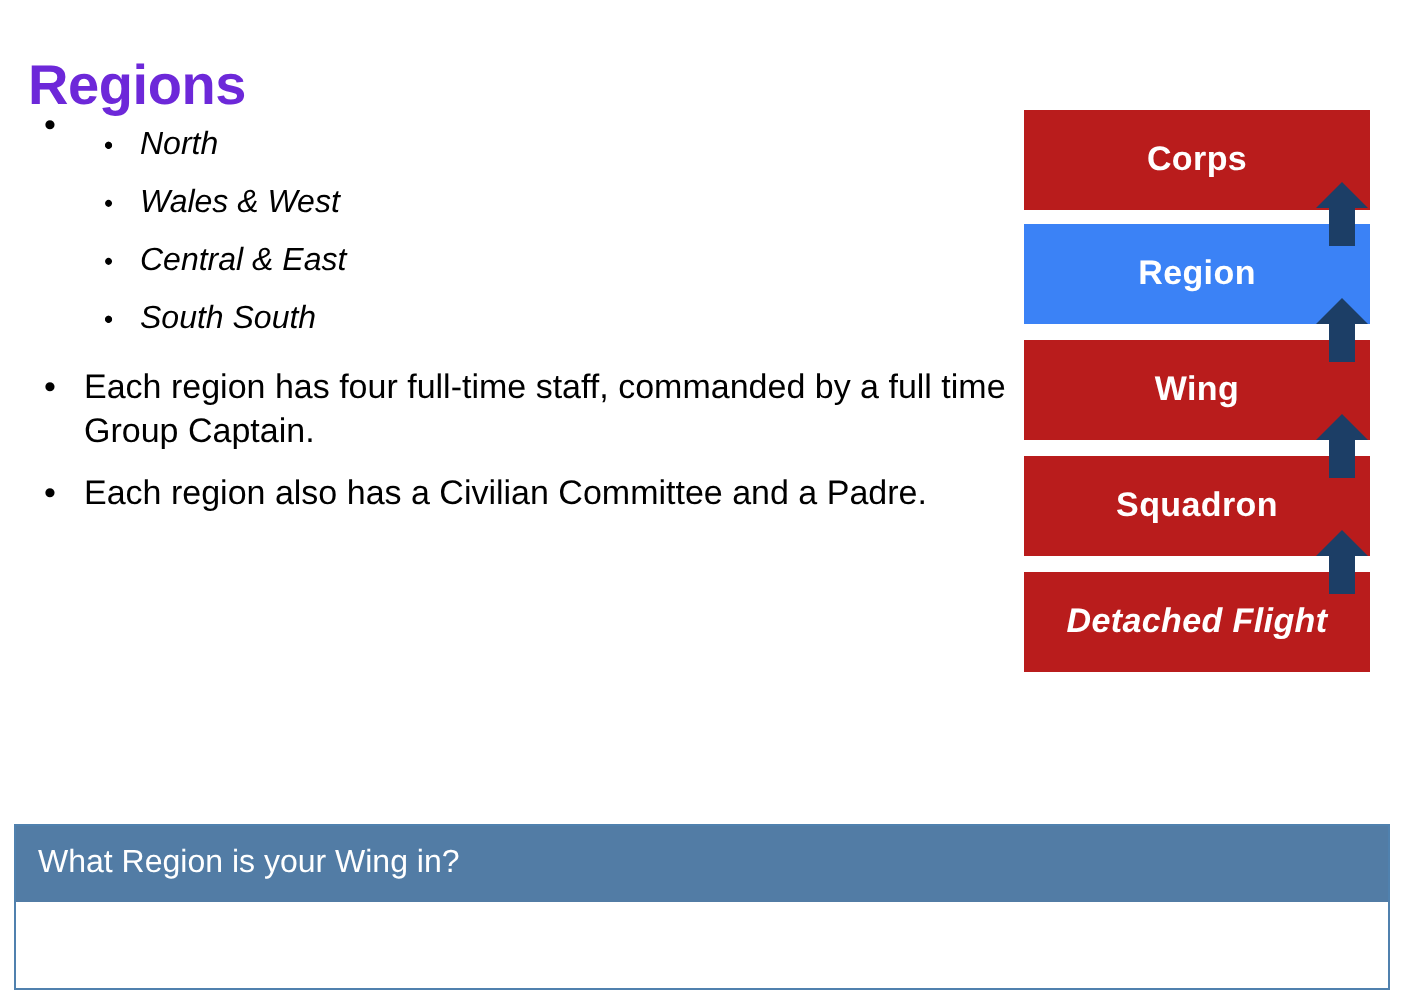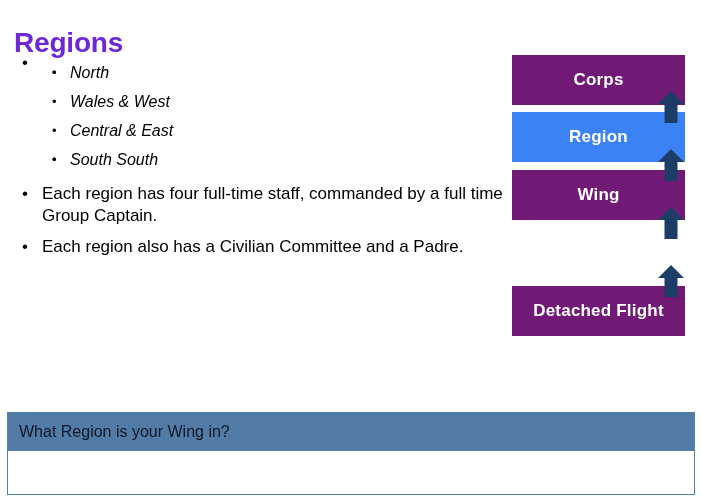--- a/index.html
+++ b/index.html
@@ -90,21 +90,21 @@
     height: 50px;
     display: flex;
     align-items: center;
     justify-content: center;
     color: #ffffff;
     font-size: 17px;
     font-weight: bold;
     letter-spacing: 0.2px;
     box-sizing: border-box;
   }
-  .hier-block.blue { background: #701a75; }
+  .hier-block.blue { background: #b91c1c; }
   .hier-block.red  { background: #3b82f6; }
 
   .hier-arrow {
     position: absolute;
     width: 26px;
     height: 32px;
     z-index: 5;
   }
   .hier-arrow svg { display: block; width: 26px; height: 32px; }
 
@@ -115,21 +115,21 @@
     top: 412px;
     width: 688px;
     height: 83px;
     border: 1px solid #5081AE;
     box-sizing: border-box;
     background: #ffffff;
   }
   .question-header {
     height: 38px;
     background: #527CA5;
-    color: #0f172a;
+    color: #ffffff;
     font-size: 16px;
     display: flex;
     align-items: center;
     padding-left: 11px;
     box-sizing: border-box;
   }
   .question-input {
     height: 43px;
     background: #ffffff;
     border: none;
@@ -193,21 +193,24 @@
 
   <div class="hier-block blue" style="top:0px;">
     <span>Corps</span>
   </div>
   <div class="hier-block red" style="top:57px;">
     <span>Region</span>
   </div>
   <div class="hier-block blue" style="top:115px;text-align:center;">
     <span>Wing</span>
   </div>
-  <div class="hier-block blue" style="top:231px;">
+  <div class="hier-block blue" style="top:173px;">
+    <span>Squadron</span>
+  </div>
+  <div class="hier-block blue" style="top:231px;font-style:italic;">
     <span>Detached Flight</span>
   </div>
 
   <div class="hier-arrow" style="left:146px; top:36px;">
     <svg viewBox="0 0 26 32">
         <path d="M13 0 L26 13 L19.5 13 L19.5 32 L6.5 32 L6.5 13 L0 13 Z" fill="#1C3E66"></path>
       </svg>
   </div>
   <div class="hier-arrow" style="left:146px; top:94px;">
     <svg viewBox="0 0 26 32">

